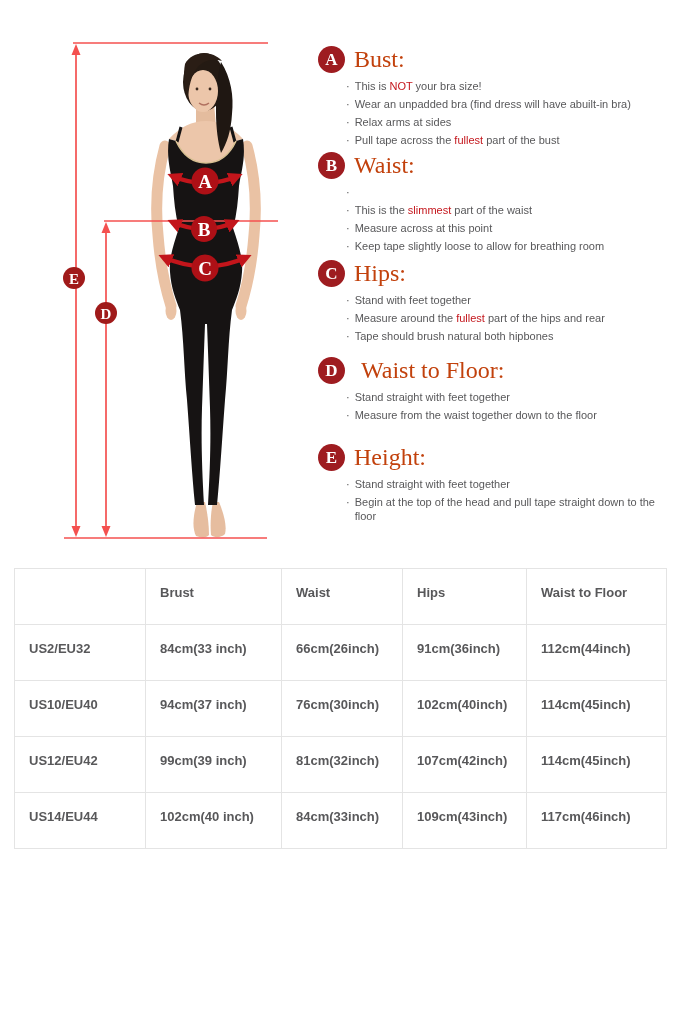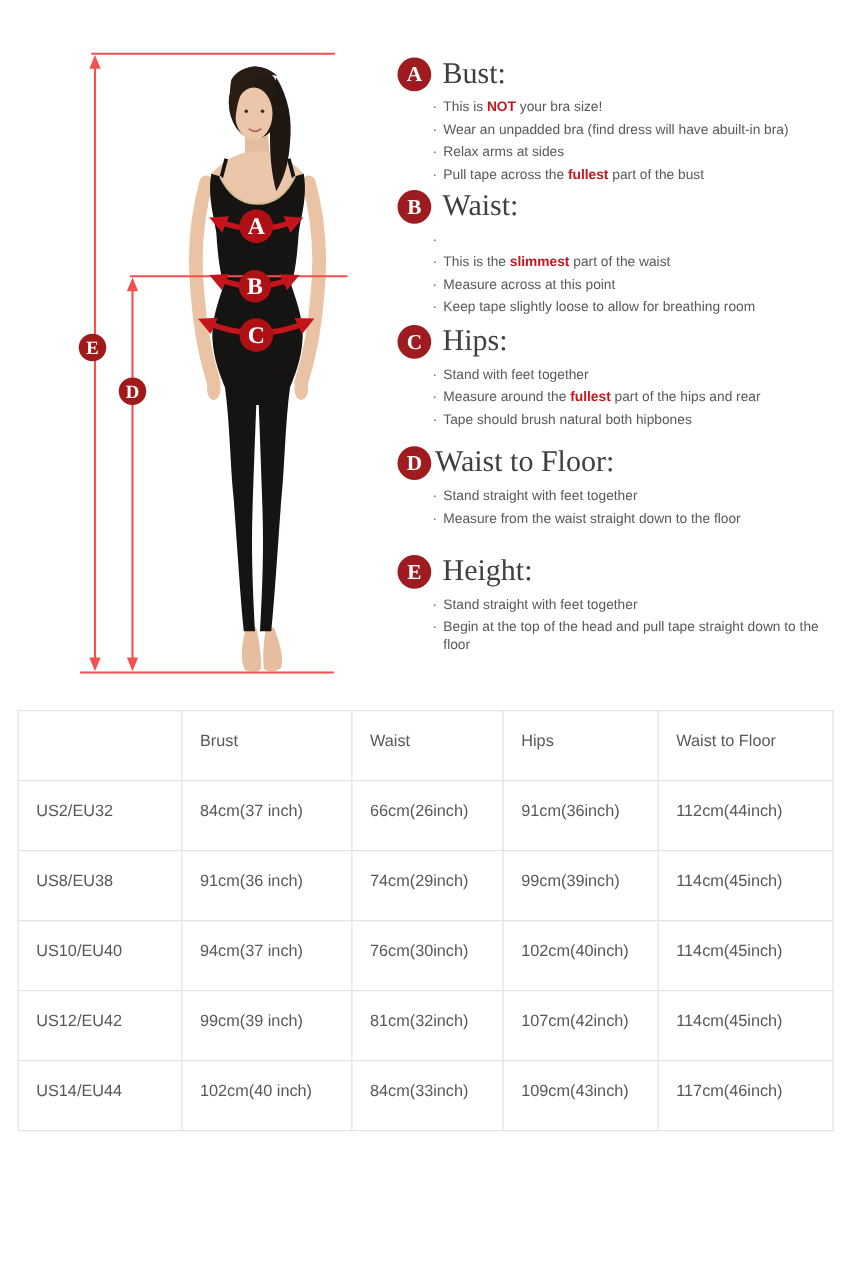--- a/index.html
+++ b/index.html
@@ -13,38 +13,38 @@
   .instructions{position:absolute;left:0;top:0;width:680px;height:560px;}
   .sec{position:absolute;left:318px;width:352px;}
   .sec-a{top:46px}.sec-b{top:152px}.sec-c{top:260px}.sec-d{top:357px}.sec-e{top:444px}
   .sec-head{display:flex;align-items:center;}
   .badge{
     width:27px;height:27px;border-radius:50%;background:#9e1c20;color:#fff;
     font-family:"Liberation Serif",serif;font-weight:bold;font-size:17px;
     display:flex;align-items:center;justify-content:center;flex:0 0 27px;
   }
   .sec-title{
-    font-family:"Liberation Serif",serif;font-size:24px;color:#404040;
+    font-family:"Liberation Serif",serif;font-size:24px;color:#c2410c;
     margin-left:9px;white-space:nowrap;
   }
-  .sec-d .sec-title{margin-left:3px;}
+  .sec-d .sec-title{margin-left:16px;}
   ul.bullets{list-style:none;margin:6px 0 0 28px;padding:0;}
   ul.bullets li{
     font-size:11px;line-height:14px;color:#58585a;margin:0 0 4px 0;
     display:flex;align-items:flex-start;
   }
   ul.bullets .dot{margin-right:5px;color:#58585a;}
-  ul.bullets .em{color:#c4161c;font-weight:bold;}
+  ul.bullets .em{color:#c4161c;font-weight:normal;}
   
   table.size-table{
     position:absolute;left:14px;top:568px;width:652px;border-collapse:collapse;
     table-layout:fixed;
   }
   table.size-table th,table.size-table td{
-    border:1px solid #e4e4e4;height:56px;font-size:13px;font-weight:normal;
+    border:1px solid #e4e4e4;height:56px;font-size:13px;font-weight:bold;
     color:#58585a;text-align:left;vertical-align:middle;
     padding:0 4px 8px 14px;box-sizing:border-box;
   }
   .c0{width:131px}.c1{width:136px}.c2{width:121px}.c3{width:124px}.c4{width:140px}
 </style>
 </head>
 <body>
 
 <div class="stage">
 
@@ -213,21 +213,21 @@
         <div class="badge">D</div>
         <div class="sec-title">Waist to Floor:</div>
       </div>
       <ul class="bullets">
           <li>
             <span class="dot">·</span>
             <span><span>Stand straight with feet together</span></span>
           </li>
           <li>
             <span class="dot">·</span>
-            <span><span>Measure from the waist   straight down to the floor</span></span>
+            <span><span>Measure from the waist   together down to the floor</span></span>
           </li>
         </ul>
     </div>
 
     <div class="sec sec-e">
       <div class="sec-head">
         <div class="badge">E</div>
         <div class="sec-title">Height:</div>
       </div>
       <ul class="bullets">
@@ -257,31 +257,24 @@
         <th></th>
         <th>Brust</th>
         <th>Waist</th>
         <th>Hips</th>
         <th>Waist to Floor</th>
       </tr>
     </thead>
     <tbody>
         <tr>
           <td>US2/EU32</td>
-          <td>84cm(37 inch)</td>
+          <td>84cm(33 inch)</td>
           <td>66cm(26inch)</td>
           <td>91cm(36inch)</td>
           <td>112cm(44inch)</td>
-        </tr>
-        <tr>
-          <td>US8/EU38</td>
-          <td>91cm(36 inch)</td>
-          <td>74cm(29inch)</td>
-          <td>99cm(39inch)</td>
-          <td>114cm(45inch)</td>
         </tr>
         <tr>
           <td>US10/EU40</td>
           <td>94cm(37 inch)</td>
           <td>76cm(30inch)</td>
           <td>102cm(40inch)</td>
           <td>114cm(45inch)</td>
         </tr>
         <tr>
           <td>US12/EU42</td>

